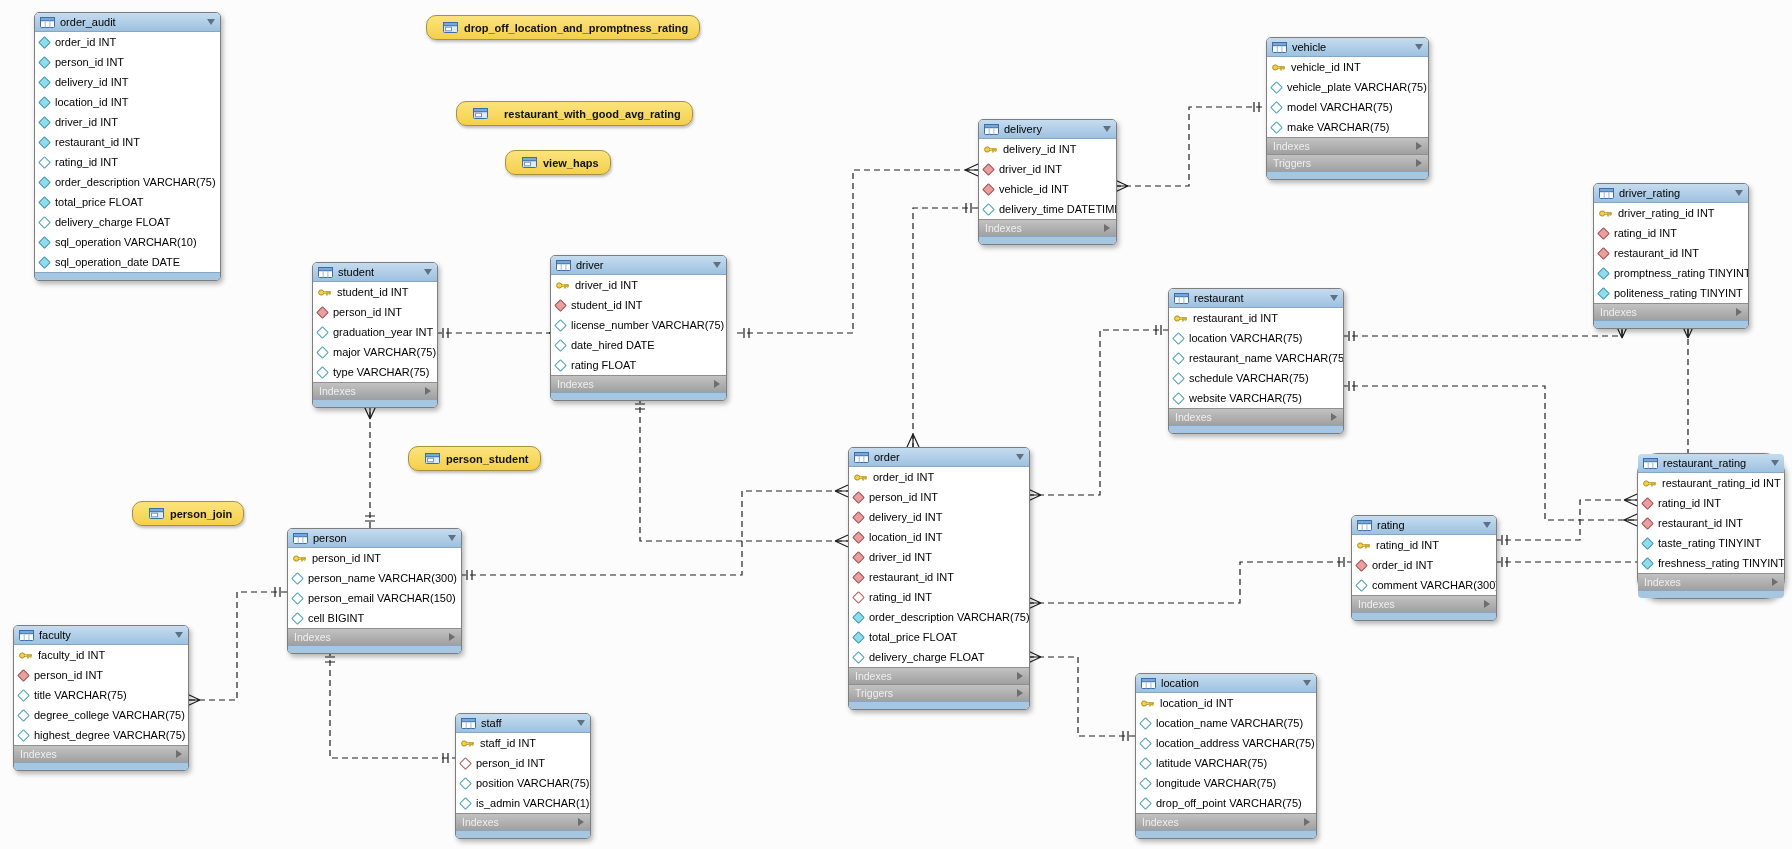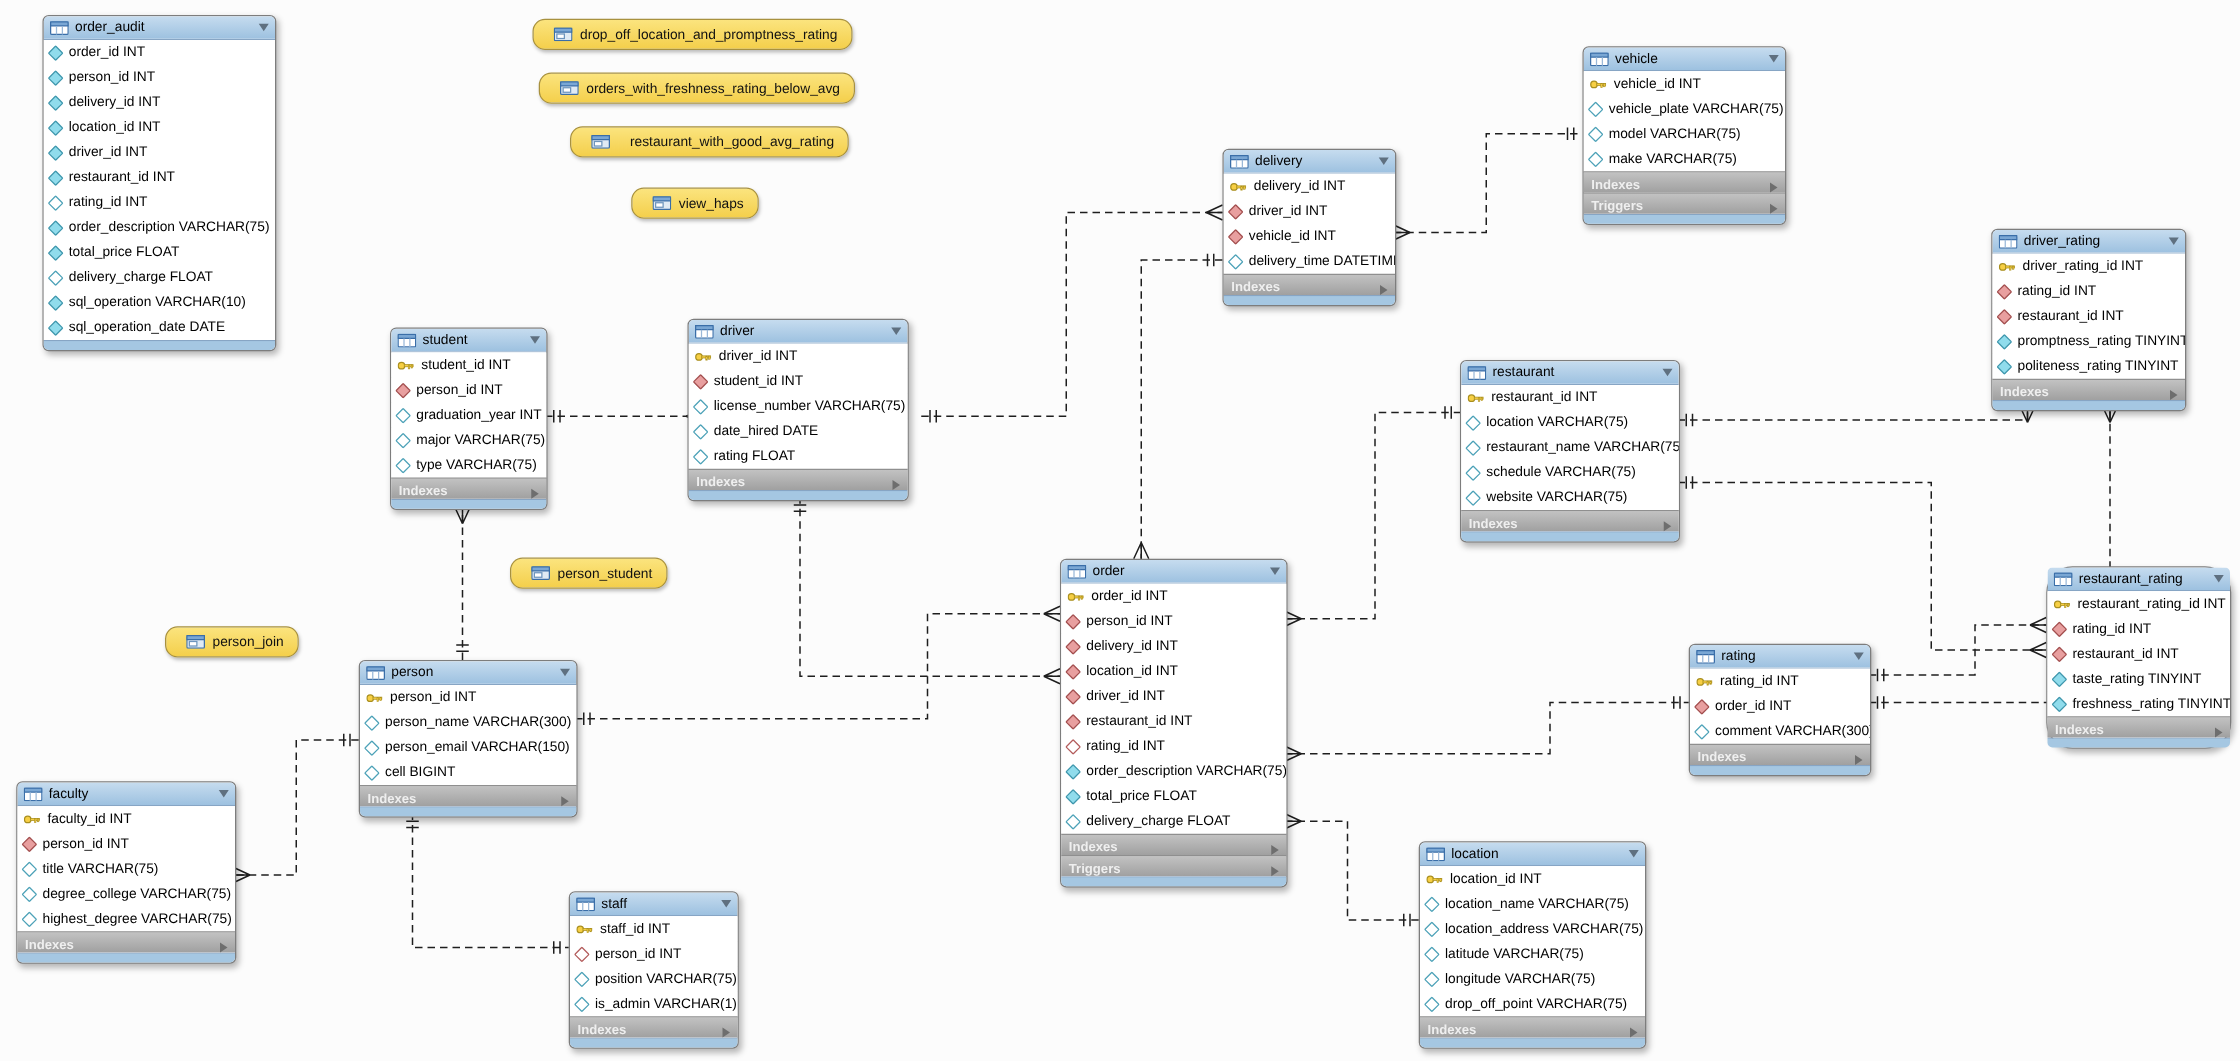--- a/index.html
+++ b/index.html
@@ -7,37 +7,37 @@
           font-family:"Liberation Sans",sans-serif;}
   #rel-layer{position:absolute;left:0;top:0;z-index:1;}
   .tbl{position:absolute;z-index:2;border:1px solid #7d7d7d;border-radius:5px;background:#fff;
        box-shadow:2px 3px 5px rgba(0,0,0,.28);font-size:11px;color:#000;}
   .tbl-header{height:18px;display:flex;align-items:center;gap:5px;padding:0 5px;
        background:linear-gradient(#c6dcef,#9dc1e0);border-bottom:1px solid #87a5c4;
        border-radius:4px 4px 0 0;font-weight:normal;white-space:nowrap;}
   .tbl-header .name{flex:1 1 auto;overflow:hidden;}
   .tbl-row{height:20px;display:flex;align-items:center;gap:6px;padding:0 5px;
        background:#fff;white-space:nowrap;overflow:hidden;}
-  .tbl-footer{height:16px;display:flex;align-items:flex-end;justify-content:space-between;
+  .tbl-footer{height:16px;display:flex;align-items:center;justify-content:space-between;
        padding:0 6px;background:linear-gradient(#c2c2c2,#a0a0a0);color:#efefef;
-       font-weight:bold;font-size:10.5px;border-top:1px solid #8f8f8f;}
+       font-weight:normal;font-size:10.5px;border-top:1px solid #8f8f8f;}
   .tbl-strip{height:7px;background:#a5c7e2;border-top:1px solid #87a5c4;border-radius:0 0 4px 4px;}
   .dm{width:7px;height:7px;transform:rotate(45deg);border:1px solid;flex:none;border-radius:1px;}
   .dm.fk{background:#e89f9f;border-color:#a34f4f;}
   .dm.fkn{background:#fff;border-color:#b35c5c;}
   .dm.col{background:#90dcec;border-color:#3f97ad;}
   .dm.coln{background:#fff;border-color:#4da2b8;}
   .keyicon,.tblicon,.viewicon{display:inline-flex;flex:none;line-height:0;}
   .arr-down{width:0;height:0;border-left:4.5px solid transparent;border-right:4.5px solid transparent;
        border-top:6px solid #5f7080;flex:none;cursor:pointer;}
   .arr-right{width:0;height:0;border-top:4.5px solid transparent;border-bottom:4.5px solid transparent;
        border-left:6px solid #6e6e6e;flex:none;cursor:pointer;}
   .view{position:absolute;z-index:2;display:inline-flex;align-items:center;gap:6px;height:23px;
        padding:0 11px 0 16px;background:linear-gradient(#fbe47e,#f4cf4b);border:1px solid #a8913e;
-       border-radius:10px;font-weight:normal;font-size:11px;color:#111;
+       border-radius:10px;font-weight:bold;font-size:11px;color:#111;
        box-shadow:1px 2px 3px rgba(0,0,0,.25);white-space:nowrap;}
 </style>
 </head>
 <body>
 
 <div id="canvas">
   <svg id="rel-layer" width="1792" height="849" viewBox="0 0 1792 849">
       <g>
         <path d="M436 333L562 333" fill="none" stroke="#1e1e1e" stroke-width="1.2" stroke-dasharray="6 4"></path>
         <path d="M443 328L443 338M448 328L448 338M549 333L562 339M549 333L562 327M549 333L562 333" fill="none" stroke="#1e1e1e" stroke-width="1.2"></path>
@@ -106,30 +106,20 @@
 <div class="view" style="left: 426px; top: 15px;">
       <span class="viewicon">
         <svg width="15" height="11" viewBox="0 0 15 11">
           <rect x="0.5" y="0.5" width="14" height="10" rx="1" fill="#dfeaf4" stroke="#3a6ea8"></rect>
           <rect x="0.5" y="0.5" width="14" height="3.2" fill="#7aa7d4" stroke="#3a6ea8"></rect>
           <rect x="2.5" y="5.2" width="6" height="3.6" fill="#fff" stroke="#6d95bd"></rect>
         </svg>
       </span>
       <span>drop_off_location_and_promptness_rating</span>
     </div>
-    <div class="view" style="left: 431px; top: 58px;">
-      <span class="viewicon">
-        <svg width="15" height="11" viewBox="0 0 15 11">
-          <rect x="0.5" y="0.5" width="14" height="10" rx="1" fill="#dfeaf4" stroke="#3a6ea8"></rect>
-          <rect x="0.5" y="0.5" width="14" height="3.2" fill="#7aa7d4" stroke="#3a6ea8"></rect>
-          <rect x="2.5" y="5.2" width="6" height="3.6" fill="#fff" stroke="#6d95bd"></rect>
-        </svg>
-      </span>
-      <span>orders_with_freshness_rating_below_avg</span>
-    </div>
     <div class="view" style="left: 456px; top: 101px; gap: 16px;">
       <span class="viewicon">
         <svg width="15" height="11" viewBox="0 0 15 11">
           <rect x="0.5" y="0.5" width="14" height="10" rx="1" fill="#dfeaf4" stroke="#3a6ea8"></rect>
           <rect x="0.5" y="0.5" width="14" height="3.2" fill="#7aa7d4" stroke="#3a6ea8"></rect>
           <rect x="2.5" y="5.2" width="6" height="3.6" fill="#fff" stroke="#6d95bd"></rect>
         </svg>
       </span>
       <span>restaurant_with_good_avg_rating</span>
     </div>

